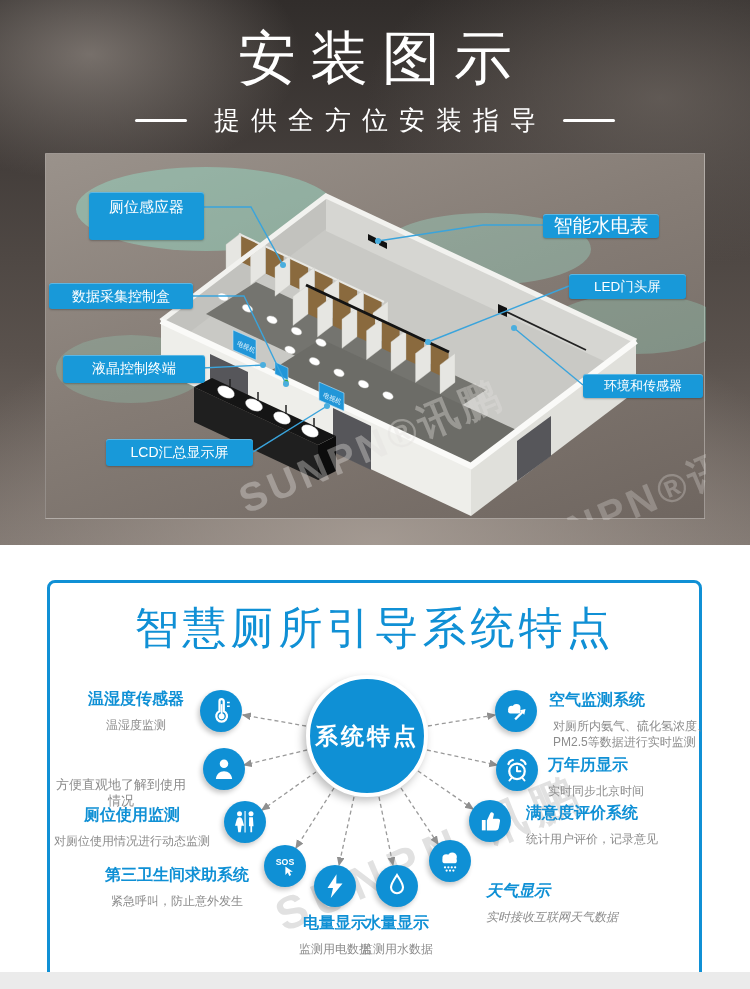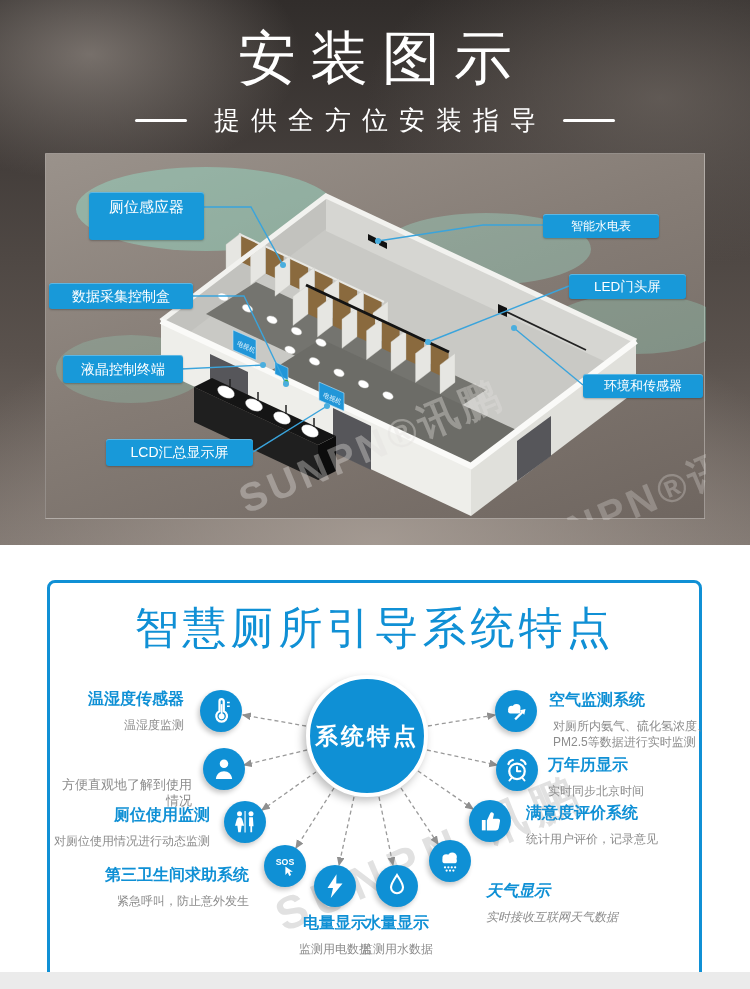--- a/index.html
+++ b/index.html
@@ -21,23 +21,23 @@
 
   
   .panel{position:absolute;left:45px;top:153px;width:660px;height:366px;
     background:linear-gradient(160deg,#9a928b 0%,#857c75 45%,#6f6660 100%);
     border:1px solid rgba(255,255,255,.25);box-sizing:border-box;}
   .panel svg{position:absolute;left:0;top:0;}
   .callout{position:absolute;background:#1899d9;color:#fff;border-radius:3px;text-align:center;
     white-space:nowrap;box-shadow:inset 0 1px 0 rgba(255,255,255,.3), 0 1px 2px rgba(0,0,0,.25);}
   .c0{left:43px;top:38px;width:115px;height:48px;line-height:30px;font-size:15px;}
   .c1{left:3px;top:129px;width:144px;height:26px;line-height:26px;font-size:14px;}
-  .c2{left:17px;top:201px;width:120px;height:28px;line-height:28px;font-size:14px;}
+  .c2{left:17px;top:201px;width:142px;height:28px;line-height:28px;font-size:14px;font-family:Liberation Serif, serif;}
   .c3{left:60px;top:285px;width:147px;height:27px;line-height:27px;font-size:14px;}
-  .c4{left:497px;top:60px;width:116px;height:24px;line-height:24px;font-size:12px;}
+  .c4{left:497px;top:60px;width:116px;height:24px;line-height:24px;font-size:19px;}
   .c5{left:523px;top:120px;width:117px;height:25px;line-height:25px;font-size:13.5px;}
   .c6{left:537px;top:220px;width:120px;height:24px;line-height:24px;font-size:13px;}
 
   
   .card{position:absolute;left:47px;top:580px;width:655px;height:424px;background:#fff;
     border:3px solid #1090d5;border-bottom-width:6px;border-radius:8px;box-sizing:border-box;}
   .card-title{position:absolute;left:0;top:16px;width:100%;text-align:center;color:#1090d5;
     font-size:44px;font-weight:500;letter-spacing:4px;}
   .wm-card{position:absolute;left:150px;top:240px;width:460px;text-align:center;
     color:rgba(180,180,180,.4);font-size:46px;font-weight:bold;letter-spacing:8px;
@@ -46,21 +46,21 @@
     background:#0f90d5;border:4px solid #fff;box-sizing:border-box;
     box-shadow:-3px 4px 8px rgba(0,0,0,.25);
     display:flex;flex-direction:row;align-items:center;justify-content:center;
     color:#fff;font-size:23px;font-weight:bold;letter-spacing:3px;line-height:31px;}
   .ficon{position:absolute;width:42px;height:42px;border-radius:50%;background:#0f90d5;
     box-shadow:-2px 3px 5px rgba(0,0,0,.22);display:flex;align-items:center;justify-content:center;}
   .ficon svg{width:30px;height:30px;}
   .ftxt{position:absolute;}
   .ftxt .t{color:#0f90d5;font-size:16px;font-weight:bold;line-height:20px;}
   .ftxt .d{color:#8c8c8c;font-size:12px;line-height:16px;margin-top:8px;}
-  .ta-r{text-align:right;} .ta-l{text-align:left;} .ta-c{text-align:center;}
+  .ta-r{text-align:center;} .ta-l{text-align:left;} .ta-c{text-align:center;}
   .arrows{position:absolute;left:0;top:0;}
 
   
   .bottom-strip{position:absolute;left:0;top:972px;width:750px;height:17px;background:#ebebeb;}
 </style>
 </head>
 <body>
 
 <div id="stage">
 

